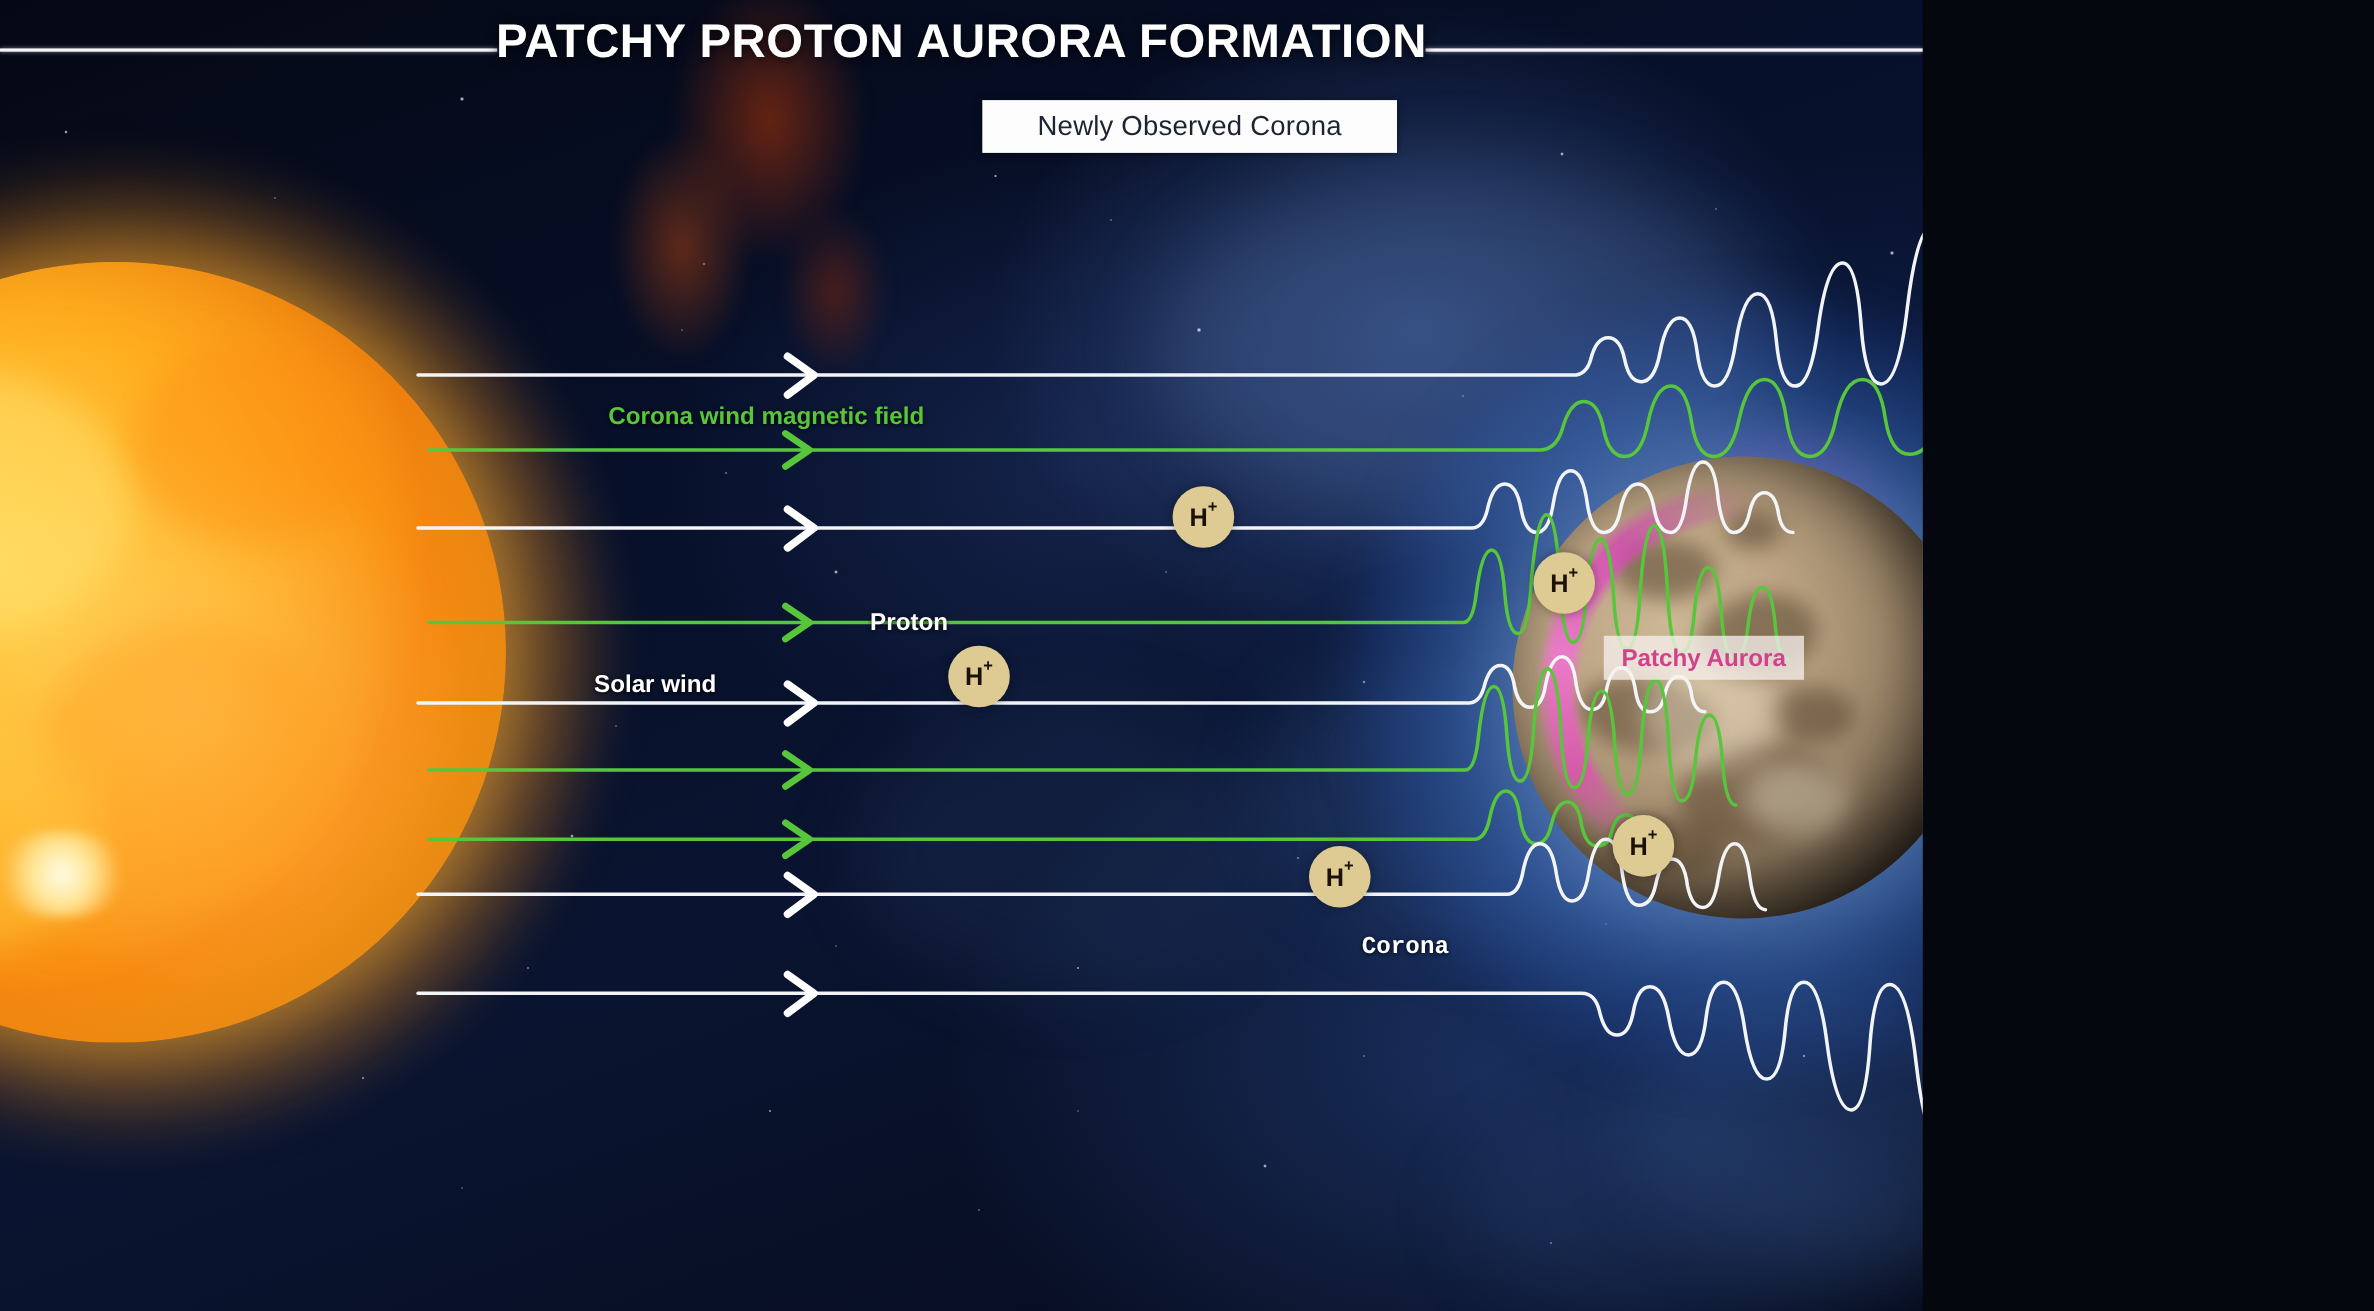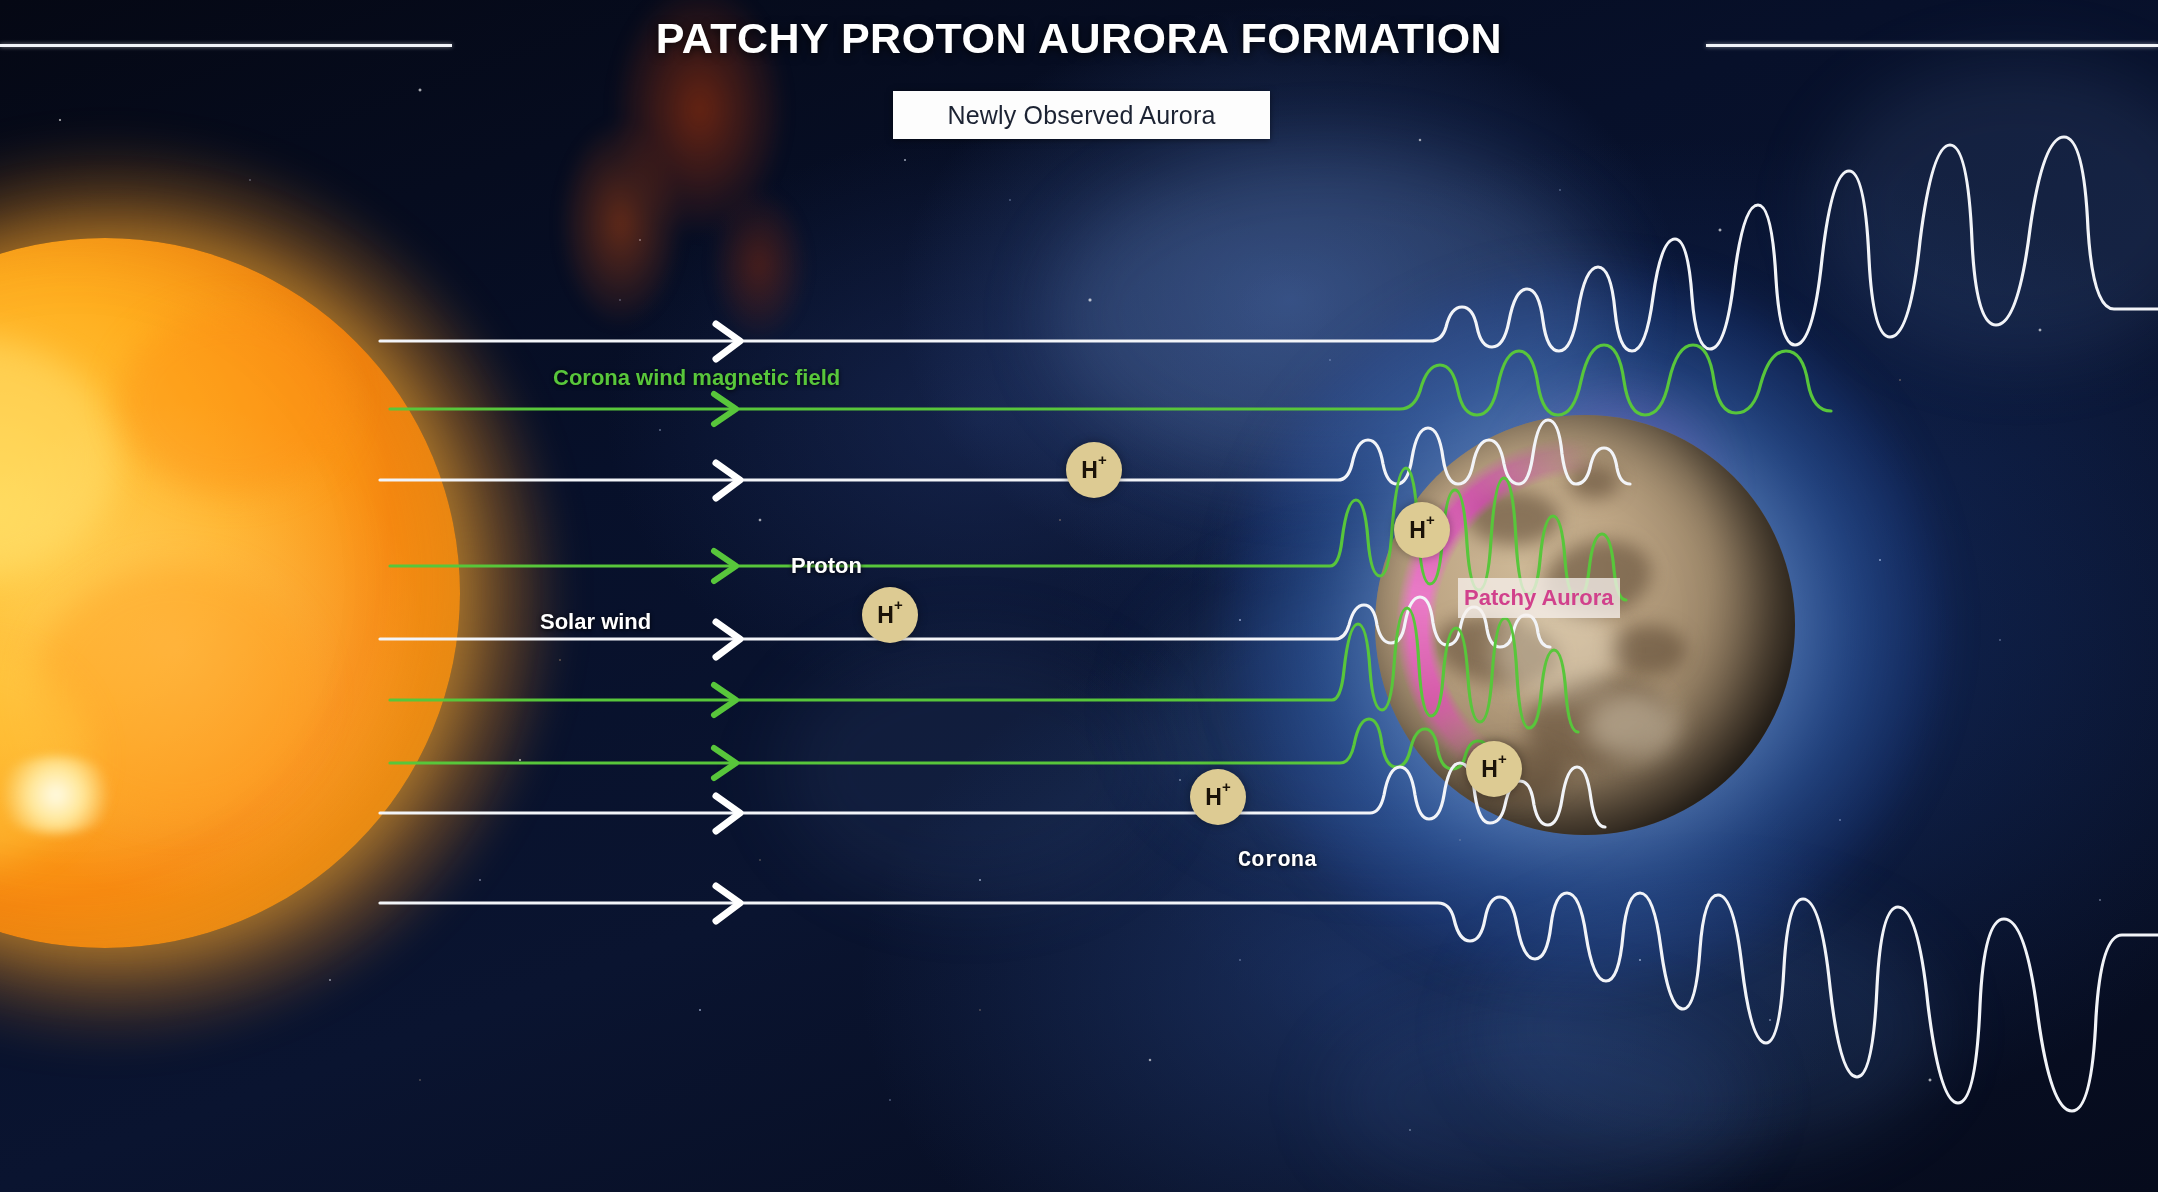--- a/index.html
+++ b/index.html
@@ -1,20 +1,20 @@
 <!DOCTYPE html>
 <html><head>
 <meta charset="utf-8">
 <title>Patchy Proton Aurora Formation</title>
 <style>
   * { margin:0; padding:0; box-sizing:border-box; }
   html,body{ background:#05070f; }
   #stage{
     position:relative;
-    width:2158px; height:1192px;
+    width:1748px; height:1192px;
     overflow:hidden;
     font-family:"Liberation Sans", sans-serif;
     background:#040610;
   }
 
   
   .bg-base{
     position:absolute; inset:0;
     background:
       radial-gradient(ellipse 560px 420px at 1290px 300px, rgba(70,105,175,.55), rgba(70,105,175,0) 70%),
@@ -209,21 +209,21 @@
   .lbl{ position:absolute; font-weight:700; white-space:nowrap; }
   .lbl-green{ color:#58c63b; font-size:22px; text-shadow:0 1px 4px rgba(0,0,0,.85); }
   .lbl-white{ color:#ffffff; font-size:22px; text-shadow:0 1px 4px rgba(0,0,0,.9); }
   .lbl-swmf{ left:553px; top:365px; }
   .lbl-proton{ left:791px; top:553px; }
   .lbl-solarwind{ left:540px; top:609px; }
   .lbl-corona{ left:1238px; top:848px;font-family:Liberation Mono, monospace; }
 
   .aurora-label{
     position:absolute; left:1458px; top:578px;
-    padding:7px 6px;
+    padding:7px 16px;
     background:rgba(247,240,236,.76);
     color:#d1418c; font-size:22px; font-weight:700; white-space:nowrap;
   }
 
   
   .hplus{
     position:absolute; width:56px; height:56px; border-radius:50%;
     background:#ddcb93;
     display:flex; align-items:center; justify-content:center;
     color:#1a1208; font-size:23px; font-weight:700;
@@ -361,21 +361,21 @@
     <path class="chev-g" d="M 714 685 L 736 700 L 714 715"></path>
     <path class="chev-g" d="M 714 748 L 736 763 L 714 778"></path>
     <path class="chev-w" d="M 716 796 L 740 813 L 716 831"></path>
     <path class="chev-w" d="M 716 886 L 740 903 L 716 921"></path>
   </svg>
 
   <div class="rule rule-l"></div>
   <div class="rule rule-r"></div>
   <div class="title">PATCHY PROTON AURORA FORMATION</div>
   <div class="subtitle-box">
-    <span>Newly Observed Aurora</span>
+    <span>Newly Observed Corona</span>
   </div>
 
   <div class="lbl lbl-green lbl-swmf">Corona wind magnetic field</div>
   <div class="lbl lbl-white lbl-proton">Proton</div>
   <div class="lbl lbl-white lbl-solarwind">Solar wind</div>
   <div class="lbl lbl-white lbl-corona">Corona</div>
   <div class="aurora-label">Patchy Aurora</div>
 
   <div id="proton-layer">
       <div class="hplus" style="left: 1066px; top: 442px;">

